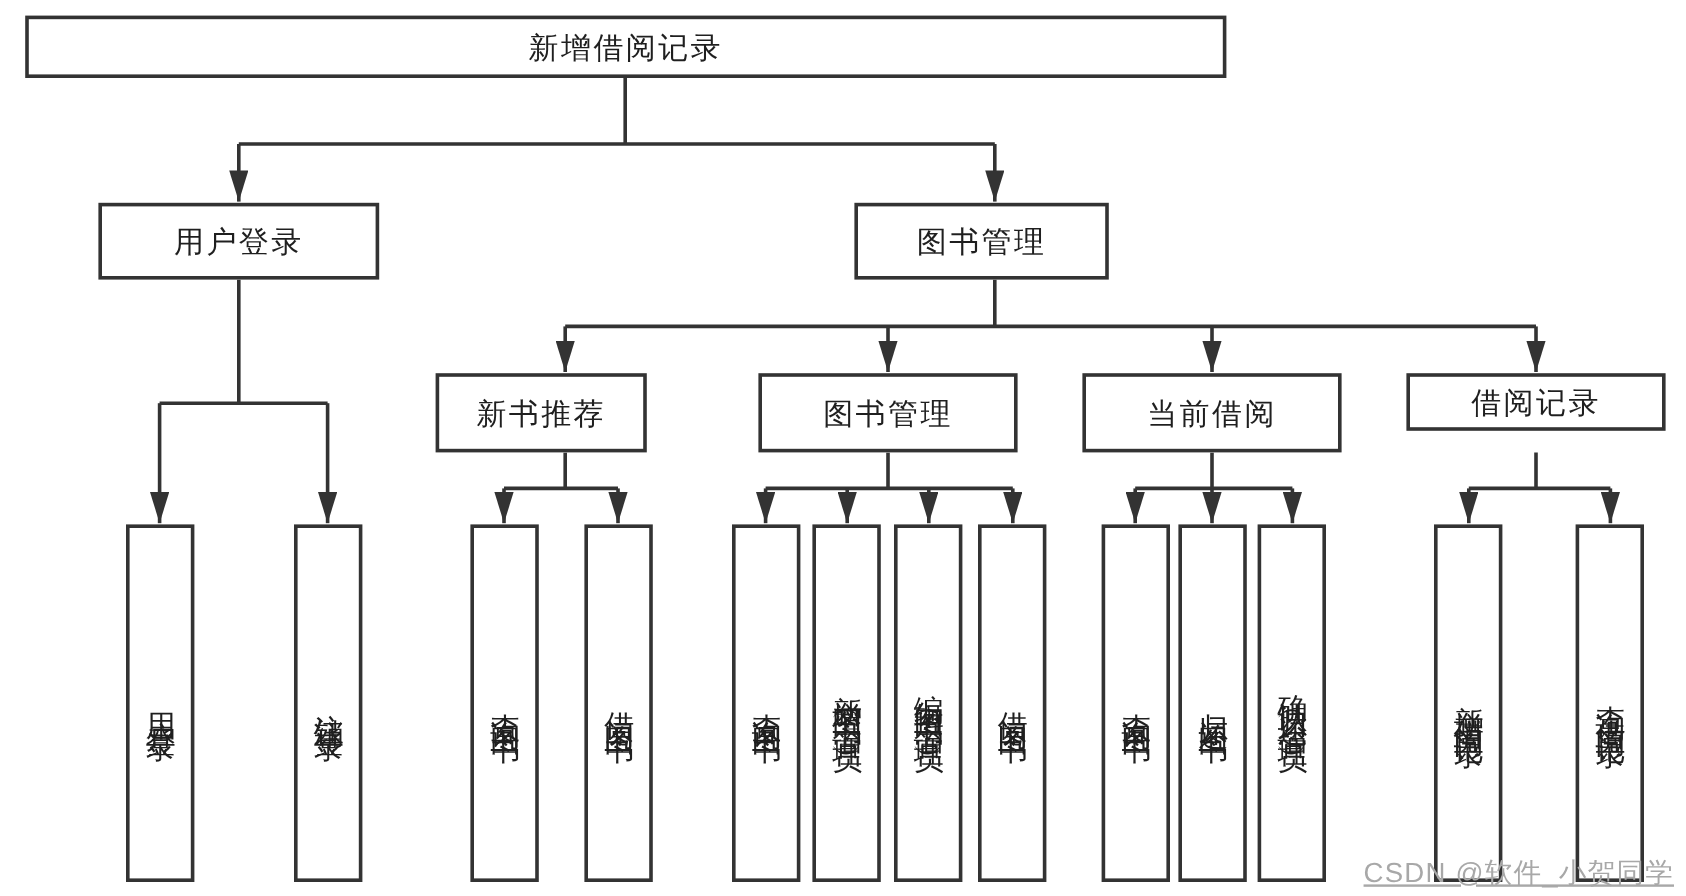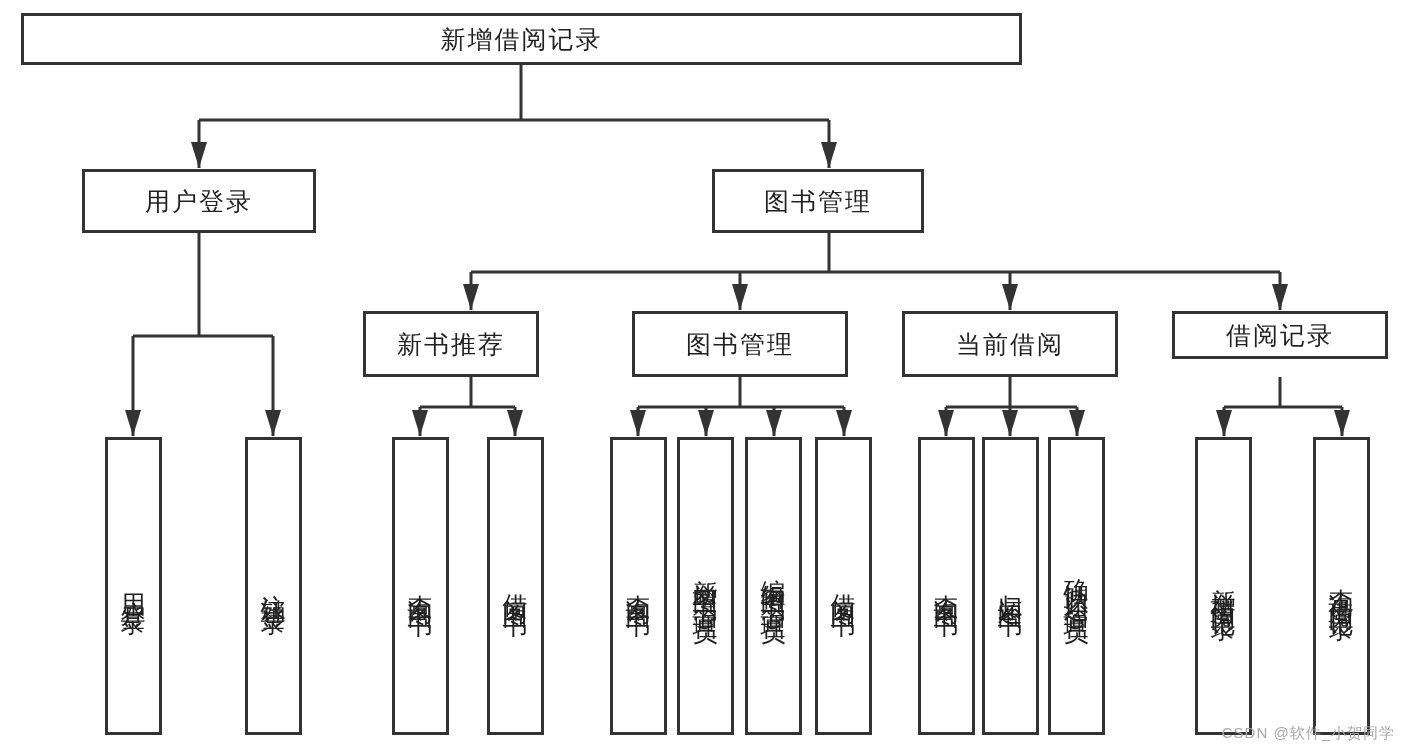--- a/index.html
+++ b/index.html
@@ -81,25 +81,26 @@
   .n-c1  { left: 918px; }
   .n-c2  { left: 982px; }
   .n-c3  { left: 1048px; }
   .n-r1  { left: 1195px; }
   .n-r2  { left: 1313px; }
 
   .watermark {
     position: absolute;
     right: 10px;
     bottom: 4px;
-    font-size: 15px;
+    font-size: 23px;
     letter-spacing: 1px;
     color: var(--watermark, #a8a8a8);
     white-space: nowrap;
     pointer-events: none;
+    text-decoration: underline;
   }
 </style>
 </head>
 <body>
 
 <div class="canvas">
 
   <svg class="lines" width="1405" height="747" viewBox="0 0 1405 747" xmlns="http://www.w3.org/2000/svg">
     <defs>
       <marker id="arrow" markerUnits="userSpaceOnUse" markerWidth="26" markerHeight="16" viewBox="0 0 26 16" refX="26" refY="8" orient="auto">

